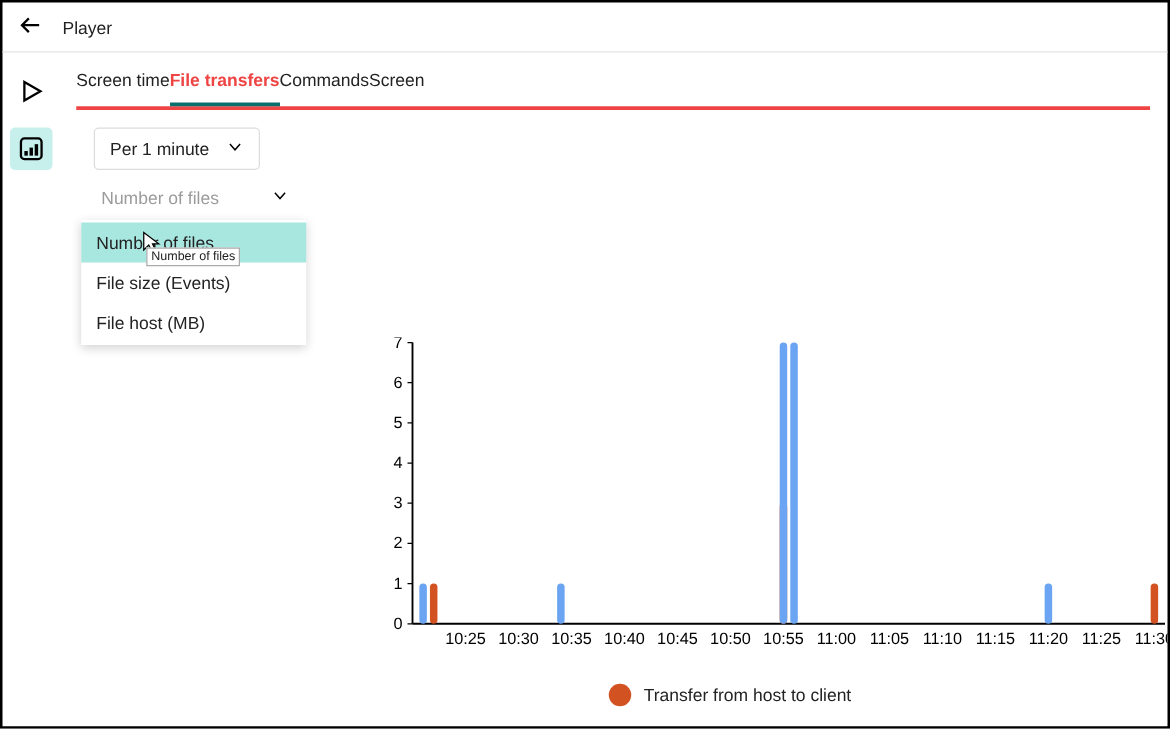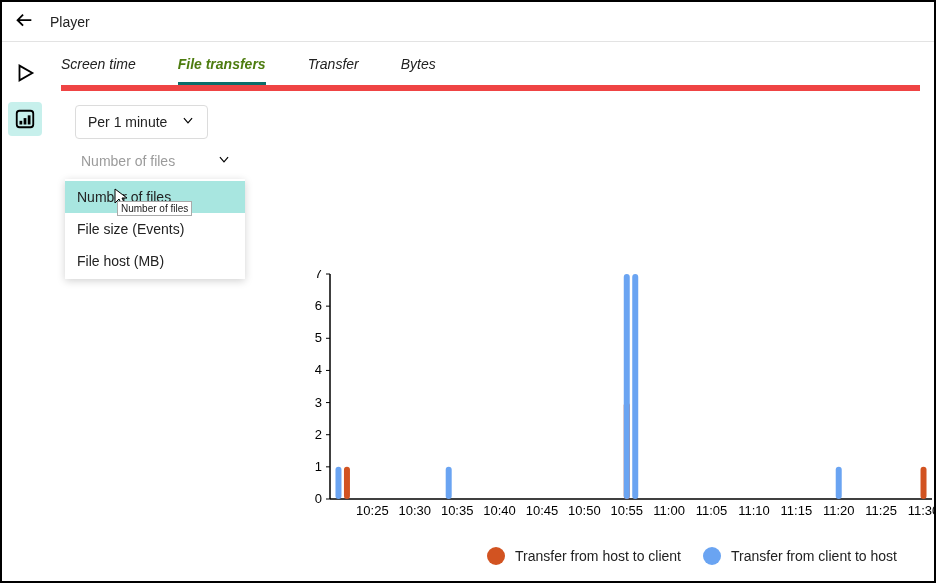--- a/index.html
+++ b/index.html
@@ -6,36 +6,36 @@
   html, body { width: 936px; height: 583px; font-family: -apple-system, BlinkMacSystemFont, "Segoe UI", Arial, sans-serif; font-size: 14px; color: #222; background: #fff; }
   .app { width: 936px; height: 583px; border: 2px solid #000; position: relative; display: flex; flex-direction: column; }
   .header { height: 40px; display: flex; align-items: center; border-bottom: 1px solid #e3e3e3; padding-left: 10px; }
   .back-arrow { width: 24px; height: 24px; display: flex; align-items: center; justify-content: center; cursor: pointer; margin-right: 14px; }
   .page-title { font-size: 14px; color: #222; }
   .body { flex: 1; display: flex; overflow: hidden; }
   .side-rail { width: 45px; display: flex; flex-direction: column; align-items: center; padding-top: 14px; gap: 12px; }
   .side-btn { width: 34px; height: 34px; display: flex; align-items: center; justify-content: center; border-radius: 4px; cursor: pointer; }
   .side-btn.active { background: #c7f0ec; }
   .main { flex: 1; padding: 14px 14px 0 14px; position: relative; }
-  .tabs { display: flex; gap: 42px; border-bottom: 6px solid #ef4444; padding-bottom: 0; font-style: italic; }
+  .tabs { display: flex; border-bottom: 3px solid #ef4444; padding-bottom: 0; }
   .tab { padding-bottom: 10px; color: #222; cursor: pointer; border-bottom: 3px solid transparent; }
-  .tab.active { color: #4d7c0f; font-weight: 600; border-bottom: 3px solid #0a6e6a; }
+  .tab.active { color: #ef4444; font-weight: 600; border-bottom: 3px solid #0a6e6a; }
   .filters { display: flex; gap: 14px; margin-top: 14px; margin-left: 14px; }
   .select-box { border: 1px solid #dcdcdc; border-radius: 4px; padding: 8px 40px 8px 12px; position: relative; cursor: pointer; min-width: 130px; background: #fff; text-align: right; }
   .select-box.wide { min-width: 200px; }
   .chev { position: absolute; right: 12px; top: 50%; transform: translateY(-50%); }
   .metric-select-wrap { margin-top: 6px; margin-left: 14px; position: relative; width: 168px; }
   .metric-select { width: 168px; padding: 8px 40px 8px 6px; position: relative; color: #9b9b9b; cursor: pointer; }
   .dropdown { position: absolute; top: 34px; left: -10px; width: 180px; background: #fff; box-shadow: 0 2px 8px rgba(0,0,0,0.18); z-index: 10; padding: 2px 0; }
   .dropdown-item { padding: 8px 12px; cursor: pointer; position: relative; }
   .dropdown-item.hover { background: #a8e6e0; }
   .tooltip { position: absolute; left: 52px; top: 20px; background: #fff; border: 1px solid #aaa; font-size: 10px; padding: 1px 3px; white-space: nowrap; z-index: 12; }
   .cursor-ptr { position: absolute; left: 48px; top: 6px; z-index: 11; pointer-events: none; }
   .chart-area { position: absolute; left: 255px; top: 228px; width: 640px; height: 250px; }
-  .legend { position: absolute; bottom: 16px; left: 440px; display: flex; gap: 22px; align-items: center; }
+  .legend { position: absolute; bottom: 16px; left: 440px; display: flex; gap: 48px; align-items: center; }
   .legend-item { display: flex; align-items: center; gap: 10px; }
   .legend-dot { width: 18px; height: 18px; border-radius: 50%; }
 </style>
 </head>
 <body>
 
 <div class="app">
 
   <div class="header">
     <div class="back-arrow">
@@ -62,22 +62,22 @@
           <rect x="15" y="8" width="3" height="10" fill="#000"></rect>
         </svg>
       </div>
     </div>
 
     <div class="main">
 
       <div class="tabs">
         <div class="tab">Screen time</div>
         <div class="tab active">File transfers</div>
-        <div class="tab">Transfer</div>
-        <div class="tab">Bytes</div>
+        <div class="tab">Commands</div>
+        <div class="tab">Screen</div>
       </div>
 
       <div class="filters">
         <div class="select-box">
           <span>Per 1 minute</span>
           <span class="chev">
             <svg width="14" height="14" viewBox="0 0 24 24">
                 <path d="M5 8 L12 16 L19 8" fill="none" stroke="#000" stroke-width="2"></path>
               </svg>
           </span>
@@ -149,21 +149,17 @@
             <rect x="330.2394366197183" y="4" width="6" height="225" rx="3" ry="3" fill="#6aa4f2"></rect>
             <rect x="533.7323943661972" y="196.85714285714286" width="6" height="32.14285714285714" rx="3" ry="3" fill="#6aa4f2"></rect>
           </svg>
       </div>
 
       <div class="legend">
         <div class="legend-item">
           <span class="legend-dot" style="background:#d25321"></span>
           <span>Transfer from host to client</span>
         </div>
-        <div class="legend-item">
-          <span class="legend-dot" style="background:#6aa4f2"></span>
-          <span>Transfer from client to host</span>
-        </div>
       </div>
 
     </div>
   </div>
 </div>
 
 </body></html>

